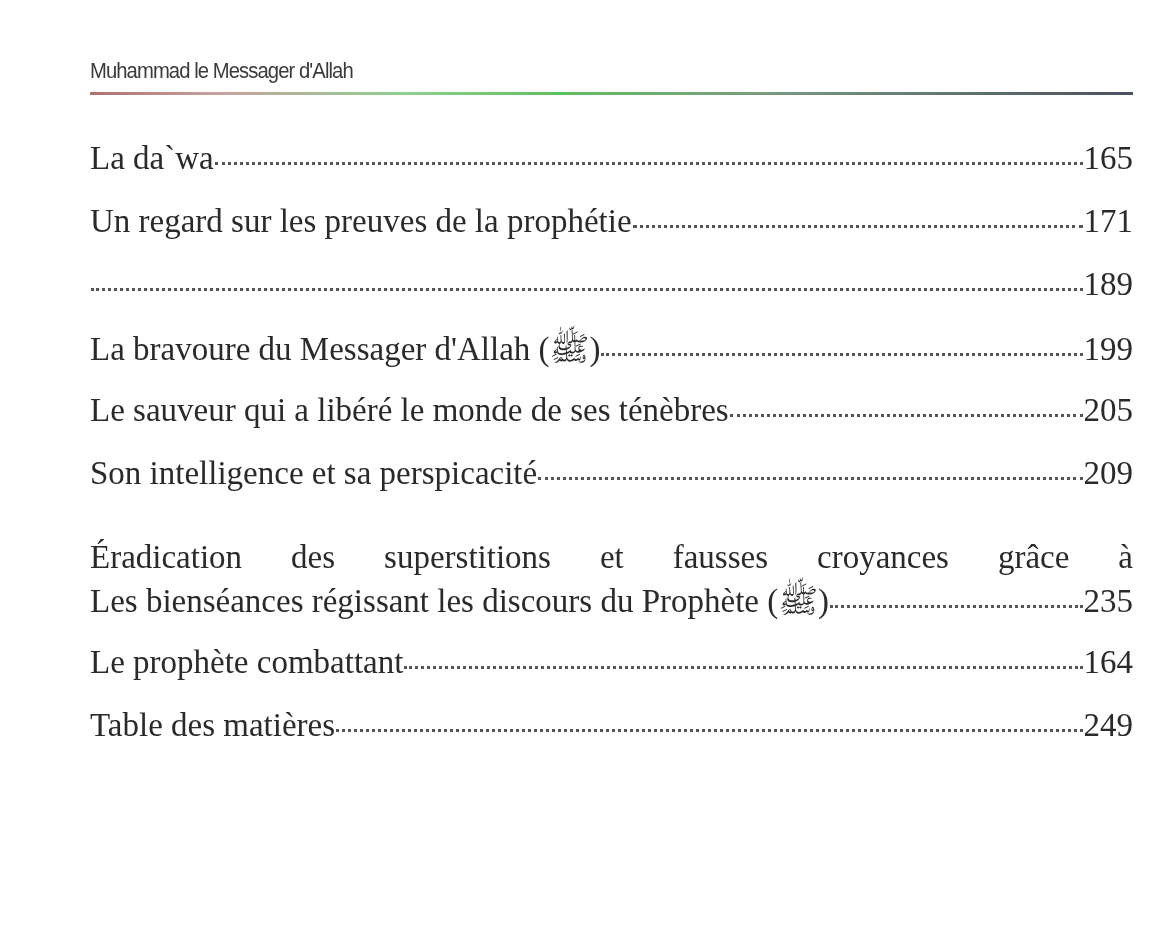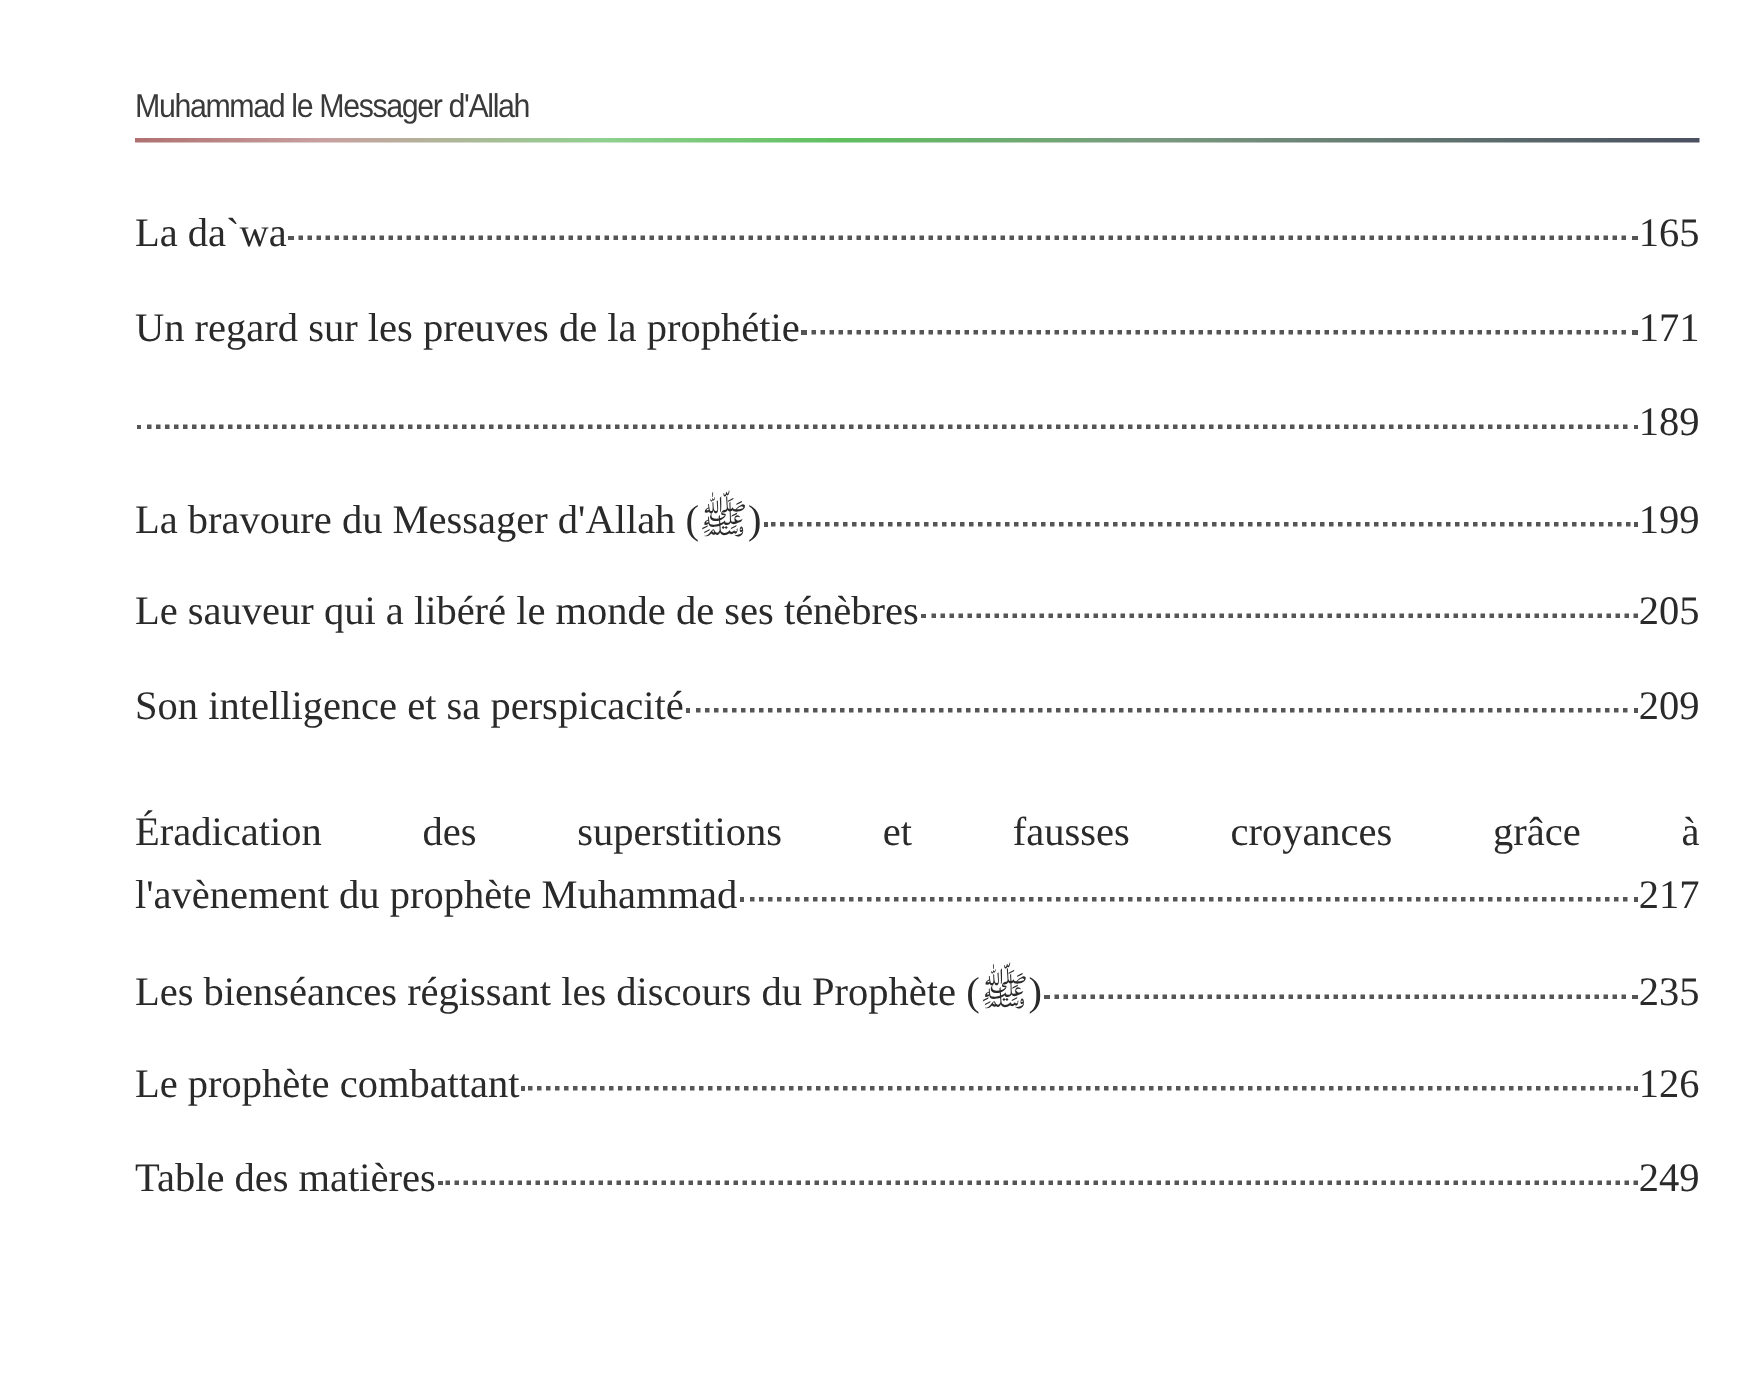--- a/index.html
+++ b/index.html
@@ -12,21 +12,21 @@
     filter: blur(0.4px);
   }
   .header-rule {
     position: absolute; left: 90px; top: 92px; width: 1043px; height: 3px;
     background: linear-gradient(to right, #b07070 0%, #c8a0a0 12%, #8fd08f 30%, #5fc05f 45%, #7a9a80 65%, #4a5060 100%);
     filter: blur(0.5px);
   }
   .toc { position: absolute; left: 90px; top: 140px; width: 1043px; }
   .toc-row {
     display: flex; align-items: baseline; height: 63px;
-    font-family: "Liberation Serif", serif; font-size: 27px; color: #2a2a2a;
+    font-family: "Liberation Serif", serif; font-size: 33px; color: #2a2a2a;
     filter: blur(0.5px);
   }
   .toc-title { white-space: nowrap; }
   .toc-leader {
     flex: 1; overflow: hidden; white-space: nowrap; margin: 0 1px;
     border-bottom: 3px dotted #555; transform: translateY(-4px); height: 0;
   }
   .toc-page { white-space: nowrap; }
   .toc-row.justified .toc-title {
     flex: 1; text-align: justify; text-align-last: justify; margin-top: 21px;
@@ -66,33 +66,28 @@
     </div>
     <div class="toc-row">
       <span class="toc-title">Son intelligence et sa perspicacité</span>
       <span class="toc-leader"></span>
       <span class="toc-page">209</span>
     </div>
     <div class="toc-row justified">
       <span class="toc-title">Éradication des superstitions et fausses croyances grâce à</span>
     </div>
     <div class="toc-row">
-      <span class="toc-title">l'avènement du prophète Muhammad</span>
-      <span class="toc-leader"></span>
-      <span class="toc-page">217</span>
-    </div>
-    <div class="toc-row">
       <span class="toc-title">Les bienséances régissant les discours du Prophète (ﷺ)</span>
       <span class="toc-leader"></span>
       <span class="toc-page">235</span>
     </div>
     <div class="toc-row">
       <span class="toc-title">Le prophète combattant</span>
       <span class="toc-leader"></span>
-      <span class="toc-page">126</span>
+      <span class="toc-page">164</span>
     </div>
     <div class="toc-row">
       <span class="toc-title">Table des matières</span>
       <span class="toc-leader"></span>
       <span class="toc-page">249</span>
     </div>
   </div>
 </div>
 
 </body></html>

